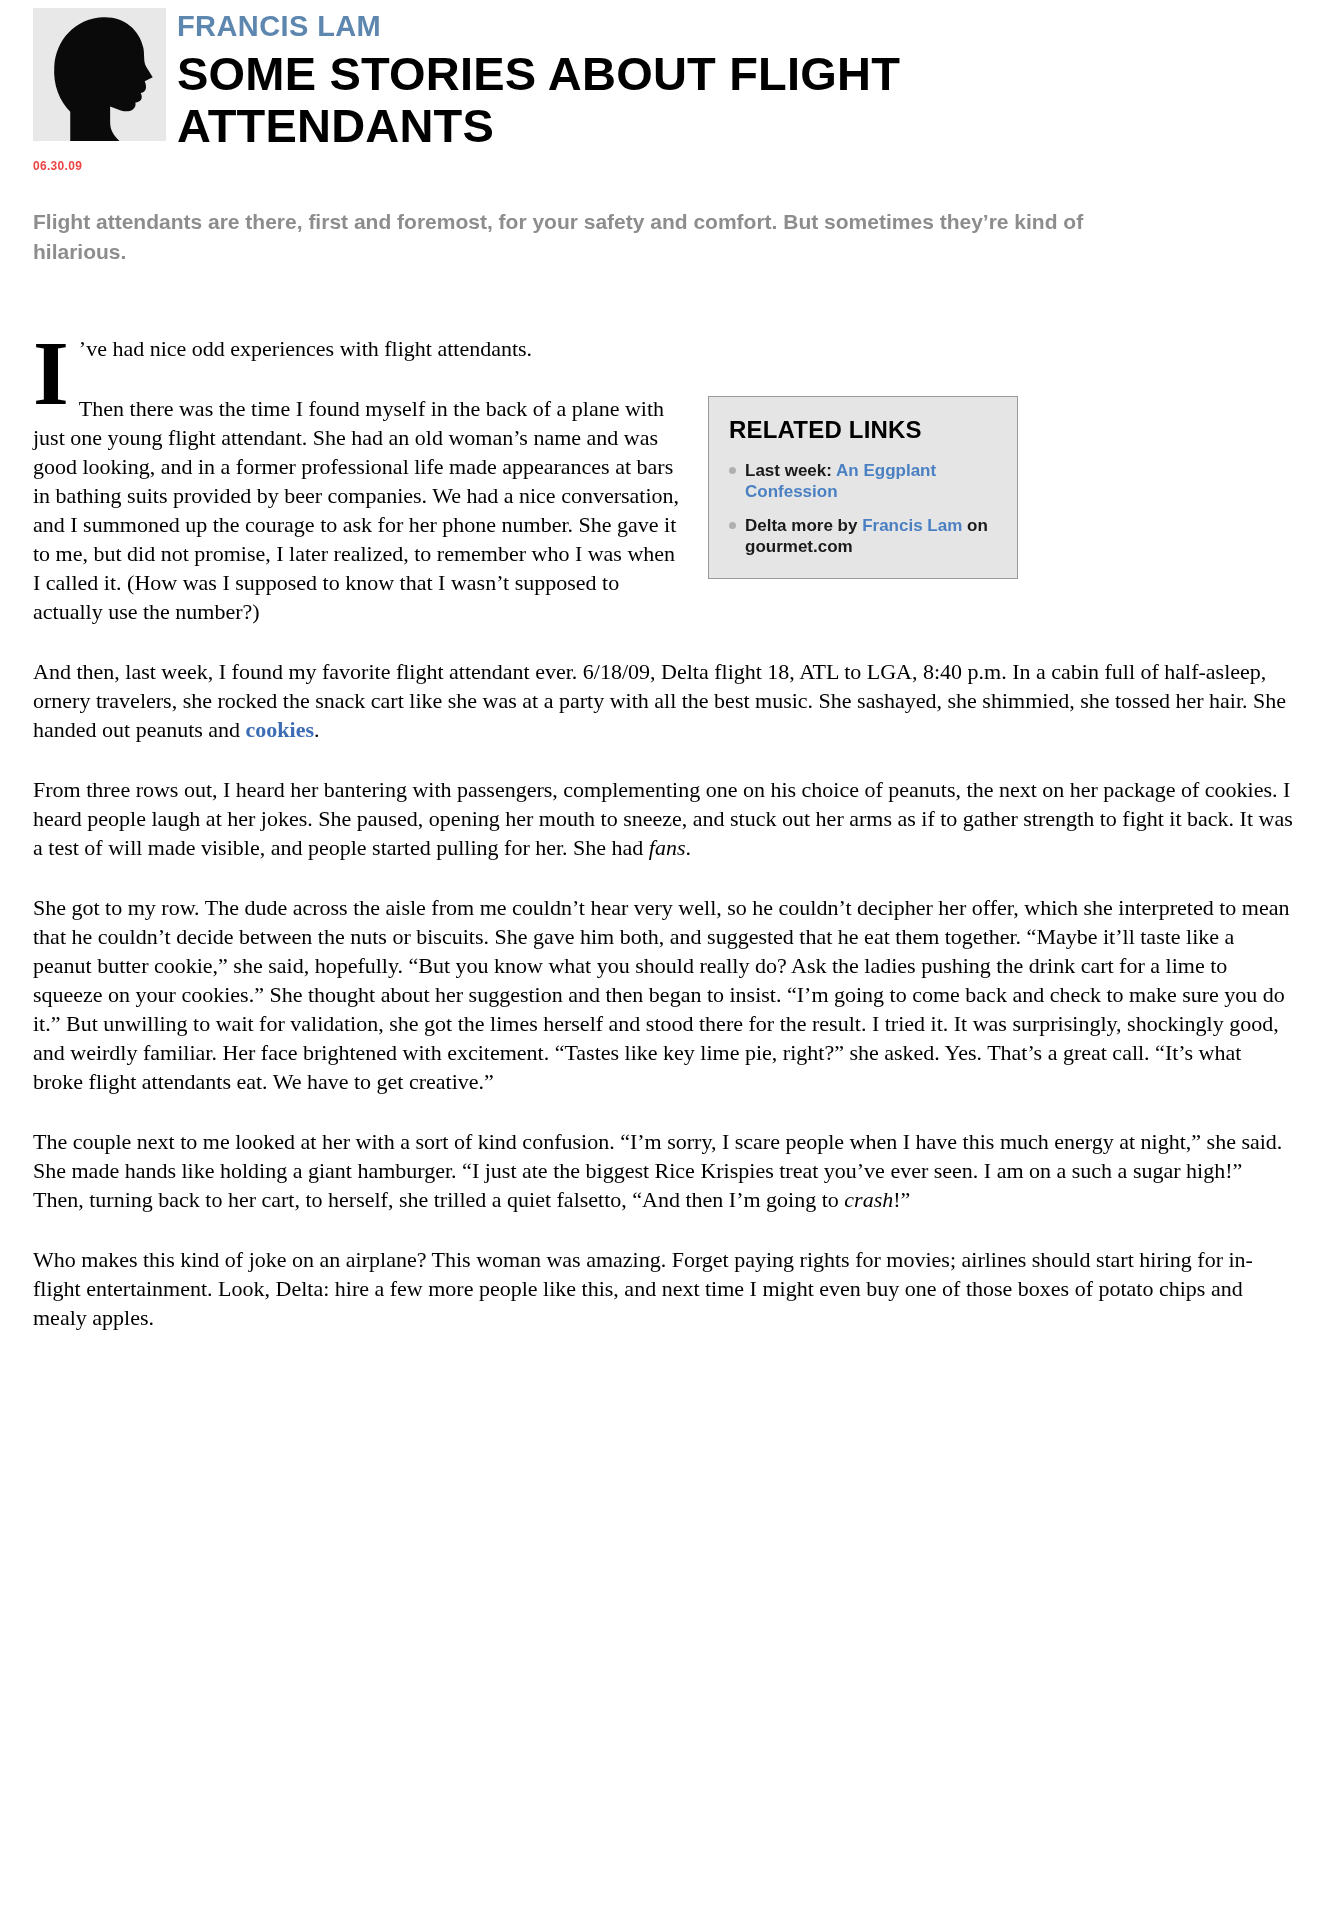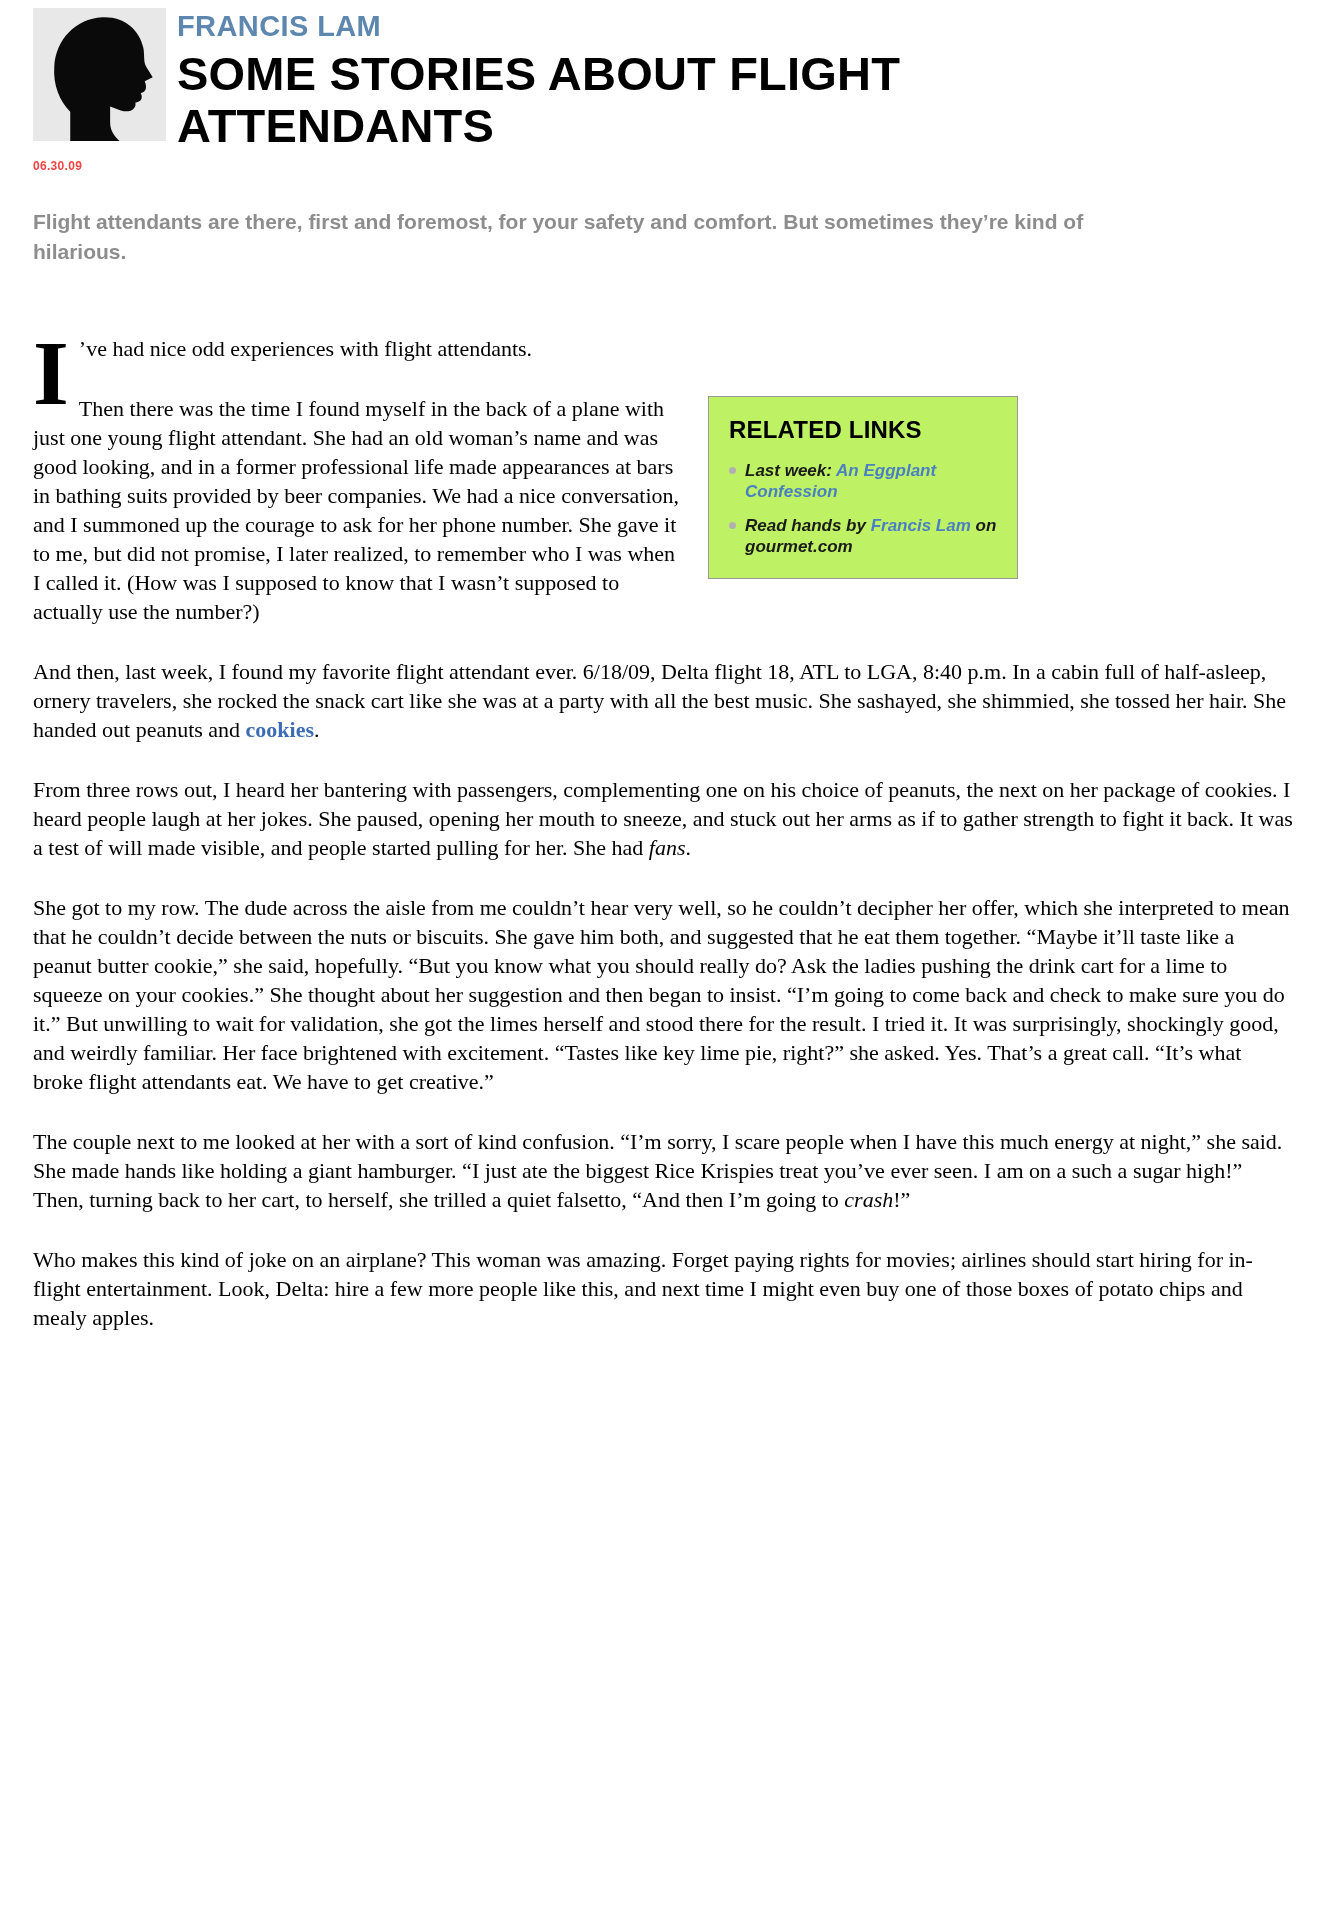--- a/index.html
+++ b/index.html
@@ -28,23 +28,23 @@
   article { margin-top:68px; font-size:22px; line-height:29px; }
   article p { margin:0 0 31px 0; }
   .dropcap { float:left; font-weight:bold; font-size:92px; line-height:74px; height:74px;
              margin:2px 10px 0 0; }
 
   .inline-link { color:#3c6cb4; font-weight:bold; text-decoration:none; cursor:pointer; }
   .em { font-style:italic; }
 
   
   .related { float:right; width:310px; margin:2px 277px 14px 22px; border:1px solid #999;
-             padding:18px 20px 8px 20px; font-family:"Liberation Sans", sans-serif; background:#bef264; }
+             padding:18px 20px 8px 20px; font-family:"Liberation Sans", sans-serif; background:#e5e5e5; }
   .related-title { font-size:24px; font-weight:bold; color:#000; margin-bottom:16px; letter-spacing:0.2px; }
-  .related ul { list-style:none;font-style:italic; }
+  .related ul { list-style:none; }
   .related li { display:flex; align-items:flex-start; margin-bottom:13px; font-size:17px;
                 font-weight:bold; line-height:21px; color:#1a1a1a; }
   .bullet { flex:0 0 auto; width:7px; height:7px; border-radius:50%; background:#b0b0b0; margin:7px 9px 0 0; }
   .rl-text { flex:1 1 auto; }
   .rl-link { color:#4a80c2; text-decoration:none; cursor:pointer; }
 </style>
 </head>
 <body>
 
 <div class="page">
@@ -71,21 +71,21 @@
 
     <aside class="related">
       <h2 class="related-title">RELATED LINKS</h2>
       <ul>
         <li>
             <span class="bullet"></span>
             <span class="rl-text"><span>Last week: </span><a class="rl-link">An Eggplant Confession</a><span></span></span>
           </li>
         <li>
             <span class="bullet"></span>
-            <span class="rl-text"><span>Read hands by </span><a class="rl-link">Francis Lam</a><span> on gourmet.com</span></span>
+            <span class="rl-text"><span>Delta more by </span><a class="rl-link">Francis Lam</a><span> on gourmet.com</span></span>
           </li>
       </ul>
     </aside>
 
 
     <p>Then there was the time I found myself in the back of a plane with just one young flight attendant. She had an old woman’s name and was good looking, and in a former professional life made appearances at bars in bathing suits provided by beer companies. We had a nice conversation, and I summoned up the courage to ask for her phone number. She gave it to me, but did not promise, I later realized, to remember who I was when I called it. (How was I supposed to know that I wasn’t supposed to actually use the number?)</p>
 
     <p><span>And then, last week, I found my favorite flight attendant ever. 6/18/09, Delta flight 18, ATL to LGA, 8:40 p.m. In a cabin full of half-asleep, ornery travelers, she rocked the snack cart like she was at a party with all the best music. She sashayed, she shimmied, she tossed her hair. She handed out peanuts and </span><a class="inline-link">cookies</a><span>.</span></p>
 
     <p><span>From three rows out, I heard her bantering with passengers, complementing one on his choice of peanuts, the next on her package of cookies. I heard people laugh at her jokes. She paused, opening her mouth to sneeze, and stuck out her arms as if to gather strength to fight it back. It was a test of will made visible, and people started pulling for her. She had </span><span class="em">fans</span><span>.</span></p>

